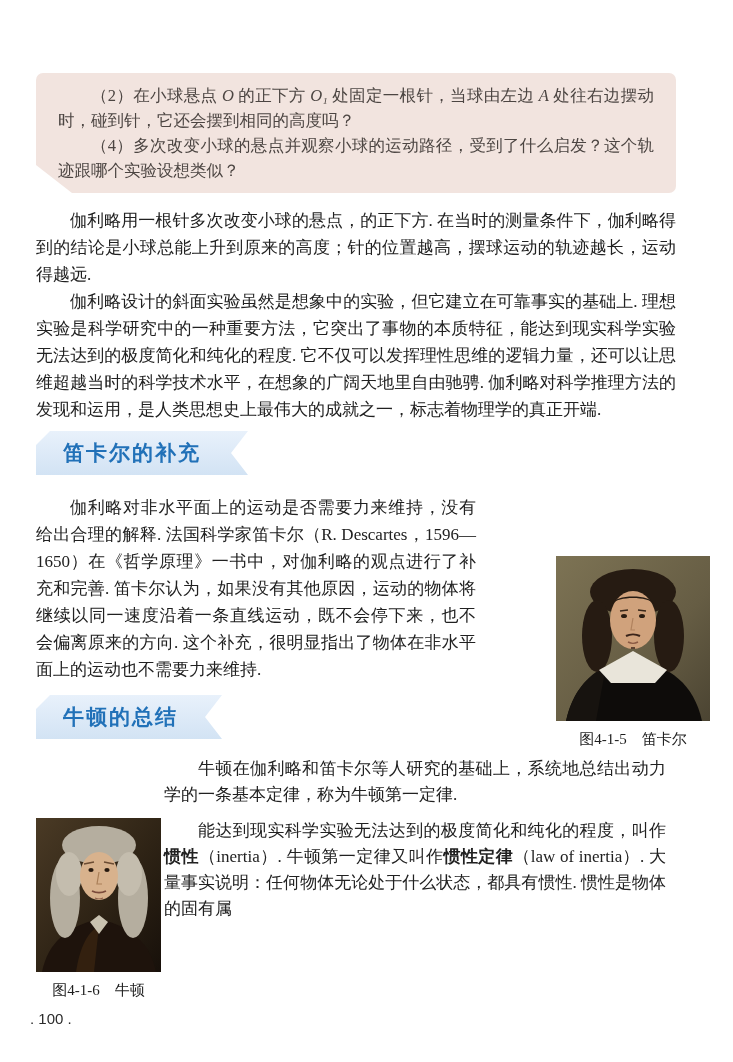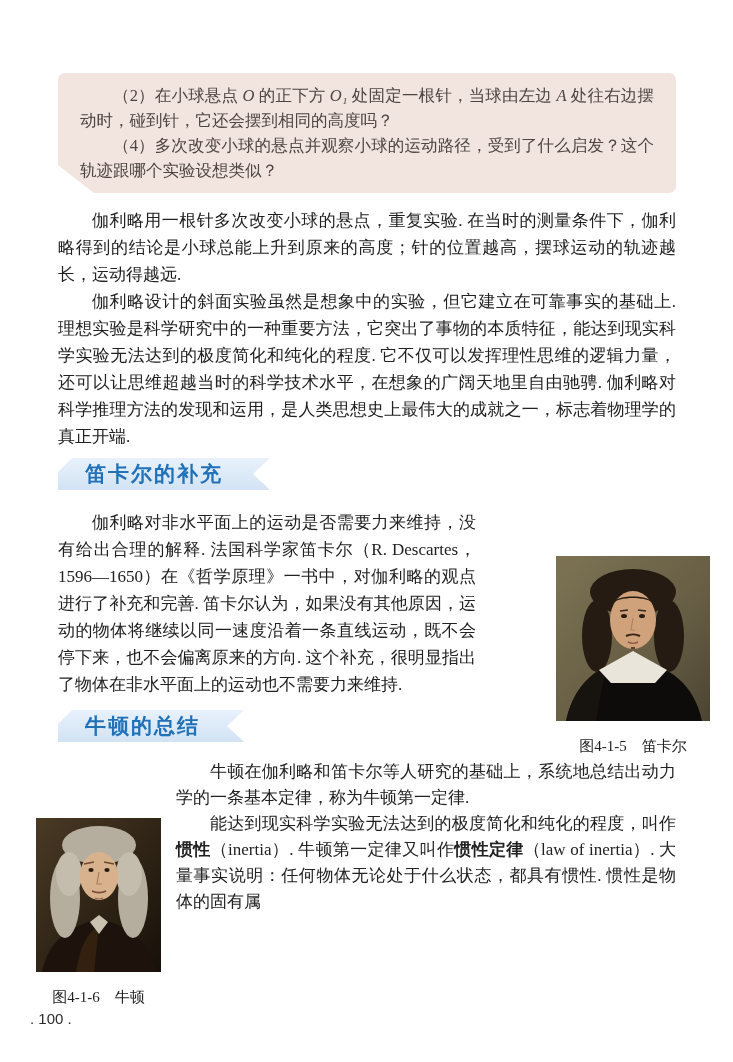--- a/index.html
+++ b/index.html
@@ -4,21 +4,21 @@
 <style>
   html,body{margin:0;padding:0;background:#ffffff;}
   .page{
     position:relative;
     width:733px;height:1062px;
     background:#ffffff;
     font-family:"Liberation Serif","DejaVu Serif",serif;
     color:#212121;
     overflow:hidden;
     box-sizing:border-box;
-    padding:73px 57px 0 58px;
+    padding:73px 57px 0 36px;
   }
   
   .qbox{
     position:relative;
     background:#f2e4df;
     border-radius:7px;
     padding:10px 22px 10px 22px;
     font-size:16.5px;
     line-height:25px;
     color:#4c4542;
@@ -29,21 +29,21 @@
     width:0;height:0;
     border-left:36px solid #ffffff;
     border-top:28px solid transparent;
   }
   .qbox p{margin:0;text-indent:2em;text-align:justify;}
   
   .bodytext{margin:14px 0 0 0;font-size:17px;line-height:27px;text-align:justify;}
   .bodytext p{margin:0;text-indent:2em;}
   
   .banner{
-    height:32px;
+    height:44px;
     width:212px;
     margin-top:8px;
     background:linear-gradient(180deg,#e8f1fb 0%,#d2e3f4 100%);
     clip-path:polygon(14px 0, 100% 0, calc(100% - 17px) 50%, 100% 100%, 0 100%, 0 14px);
     display:flex;align-items:center;
     padding-left:27px;
     box-sizing:border-box;
   }
   .banner.narrow{width:186px;}
   .banner span{
@@ -52,31 +52,31 @@
     font-size:21px;
     letter-spacing:2px;
     color:#2171b8;
   }
   
   .descartes-text{margin:19px 200px 0 0;font-size:17px;line-height:27px;text-align:justify;}
   .descartes-text p{margin:0;text-indent:2em;}
   
   .newton-banner{margin-top:12px;}
   .newton-text{margin:17px 0 0 118px;font-size:17px;line-height:26px;text-align:justify;}
-  .newton-text p{margin:0;text-indent:2em;}
+  .newton-text p{margin:10px;text-indent:2em;}
   
   .run-b{font-weight:bold;font-family:"Liberation Sans","DejaVu Sans",sans-serif;}
   .run-i{font-style:italic;font-family:"Liberation Serif","DejaVu Serif",serif;}
   
   .figure{position:absolute;text-align:center;}
   .fig-descartes{left:556px;top:556px;width:154px;}
   .fig-newton{left:36px;top:818px;width:125px;}
   .figure svg{display:block;}
   .figcap{
-    margin-top:16px;
+    margin-top:9px;
     font-size:15px;
     color:#1d1d1d;
     white-space:nowrap;
   }
   
   .pageno{
     position:absolute;left:30px;top:1010px;
     font-family:Liberation Sans, sans-serif;
     font-size:15px;color:#2b2b2b;
   }
@@ -85,21 +85,21 @@
 <body>
 
 <div class="page">
 
   <div class="qbox">
     <p><span>（2）在小球悬点 </span><span class="run-i">O</span><span> 的正下方 </span><span class="run-i">O₁</span><span> 处固定一根针，当球由左边 </span><span class="run-i">A</span><span> 处往右边摆动时，碰到针，它还会摆到相同的高度吗？</span></p>
     <p><span>（4）多次改变小球的悬点并观察小球的运动路径，受到了什么启发？这个轨迹跟哪个实验设想类似？</span></p>
   </div>
 
   <div class="bodytext">
-    <p>伽利略用一根针多次改变小球的悬点，重复实验. 在当时的测量条件下，伽利略得到的结论是小球总能上升到原来的高度；针的位置越高，摆球运动的轨迹越长，运动得越远.</p>
+    <p>伽利略用一根针多次改变小球的悬点，的正下方. 在当时的测量条件下，伽利略得到的结论是小球总能上升到原来的高度；针的位置越高，摆球运动的轨迹越长，运动得越远.</p>
     <p>伽利略设计的斜面实验虽然是想象中的实验，但它建立在可靠事实的基础上. 理想实验是科学研究中的一种重要方法，它突出了事物的本质特征，能达到现实科学实验无法达到的极度简化和纯化的程度. 它不仅可以发挥理性思维的逻辑力量，还可以让思维超越当时的科学技术水平，在想象的广阔天地里自由驰骋. 伽利略对科学推理方法的发现和运用，是人类思想史上最伟大的成就之一，标志着物理学的真正开端.</p>
   </div>
 
   <div class="banner">
     <span>笛卡尔的补充</span>
   </div>
   <div class="descartes-text">
     <p><span>伽利略对非水平面上的运动是否需要力来维持，没有给出合理的解释. 法国科学家笛卡尔（R. Descartes，1596—1650）在《哲学原理》一书中，对伽利略的观点进行了补充和完善. 笛卡尔认为，如果没有其他原因，运动的物体将继续以同一速度沿着一条直线运动，既不会停下来，也不会偏离原来的方向. 这个补充，很明显指出了物体在非水平面上的运动也不需要力来维持.</span></p>
   </div>
 

